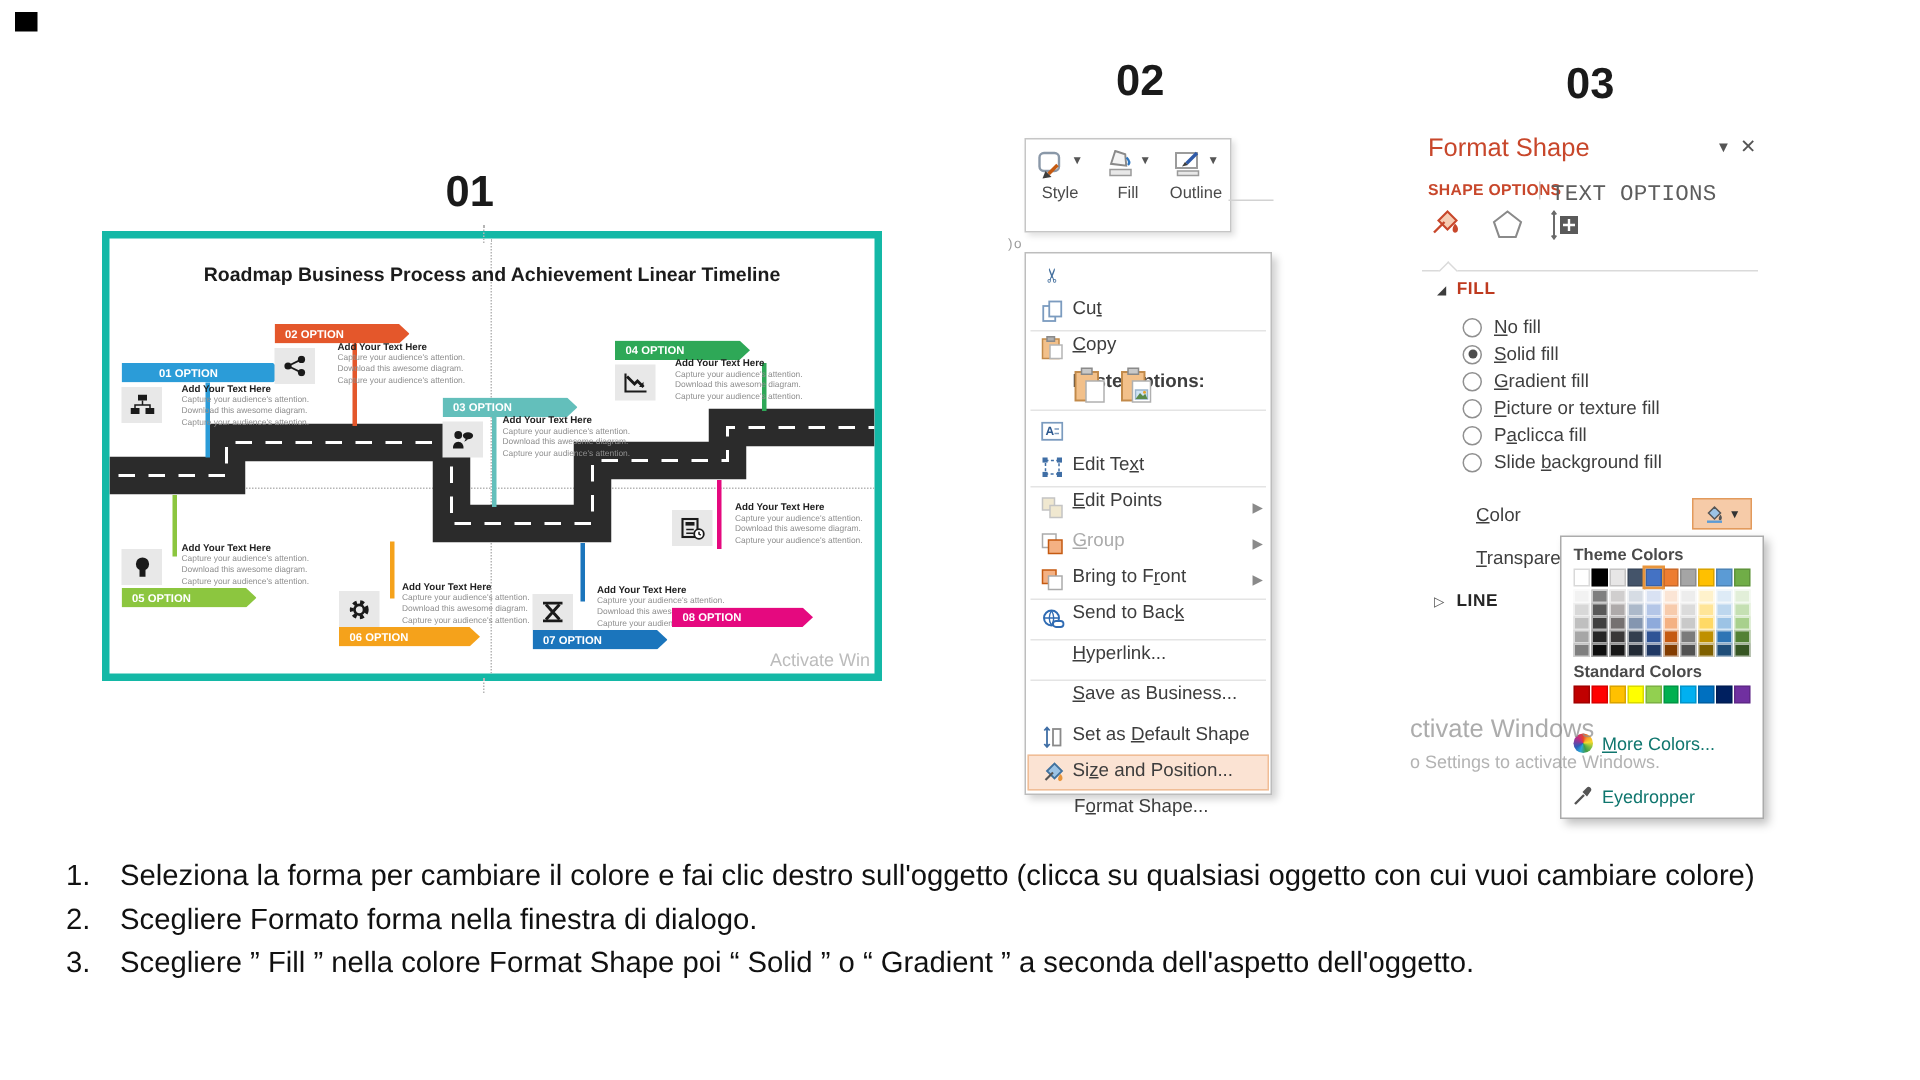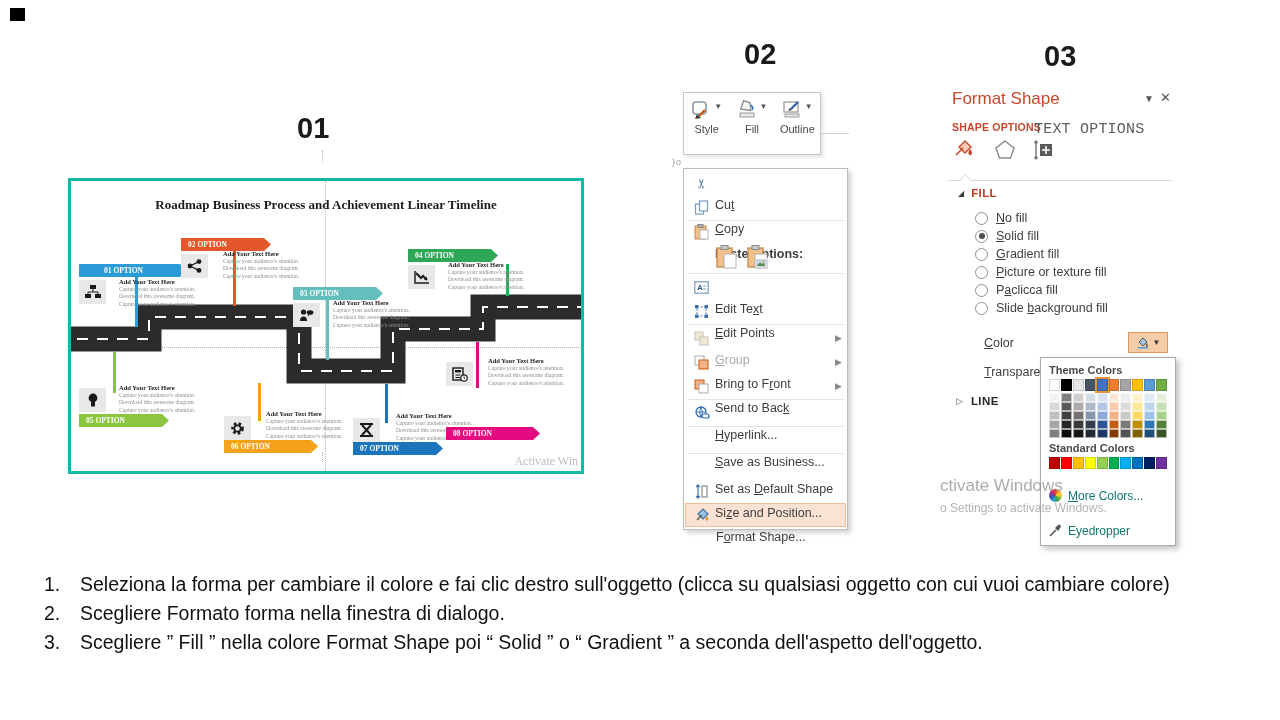--- a/index.html
+++ b/index.html
@@ -7,21 +7,21 @@
          font-family:"Liberation Sans",sans-serif;color:#1a1a1a;}
   .abs{position:absolute;}
 
   
   .corner-mark{left:10px;top:8px;width:15px;height:13px;background:#000;}
   .h-title{left:76px;top:48px;font-size:27px;font-weight:bold;letter-spacing:.2px;}
   .step-num{font-size:29px;font-weight:bold;}
   .n01{left:297px;top:112px;} .n02{left:744px;top:38px;} .n03{left:1044px;top:40px;}
 
   
-  .slide{left:68px;top:178px;width:510px;height:290px;border:3px solid #14b8a6;background:#fff;overflow:hidden;font-family:Liberation Serif, serif;}
+  .slide{left:68px;top:154px;width:510px;height:290px;border:5px solid #14b8a6;background:#fff;overflow:hidden;}
   .slide-title{top:16px;left:0;width:100%;text-align:center;font-size:13px;font-weight:bold;color:#1b1b1b;}
   .vguide{border-left:1px dotted #b5b5b5;width:0;}
   .hguide{border-top:1px dotted #b5b5b5;height:0;}
   .road-svg{left:0;top:0;}
   .flag{height:13px;color:#fff;font-weight:bold;font-size:7.5px;line-height:13.5px;padding:0 11px 0 7px;
         clip-path:polygon(0 0,calc(100% - 7px) 0,100% 50%,calc(100% - 7px) 100%,0 100%);white-space:nowrap;}
   .obox{width:27px;height:24px;background:#e8e8e8;display:flex;align-items:center;justify-content:center;}
   .ot-h{font-size:6.5px;font-weight:bold;color:#1f1f1f;margin-bottom:1px;white-space:nowrap;}
   .ot-l{font-size:5.6px;color:#8f8f8f;line-height:1.3;white-space:nowrap;}
   .conn{width:3px;}

